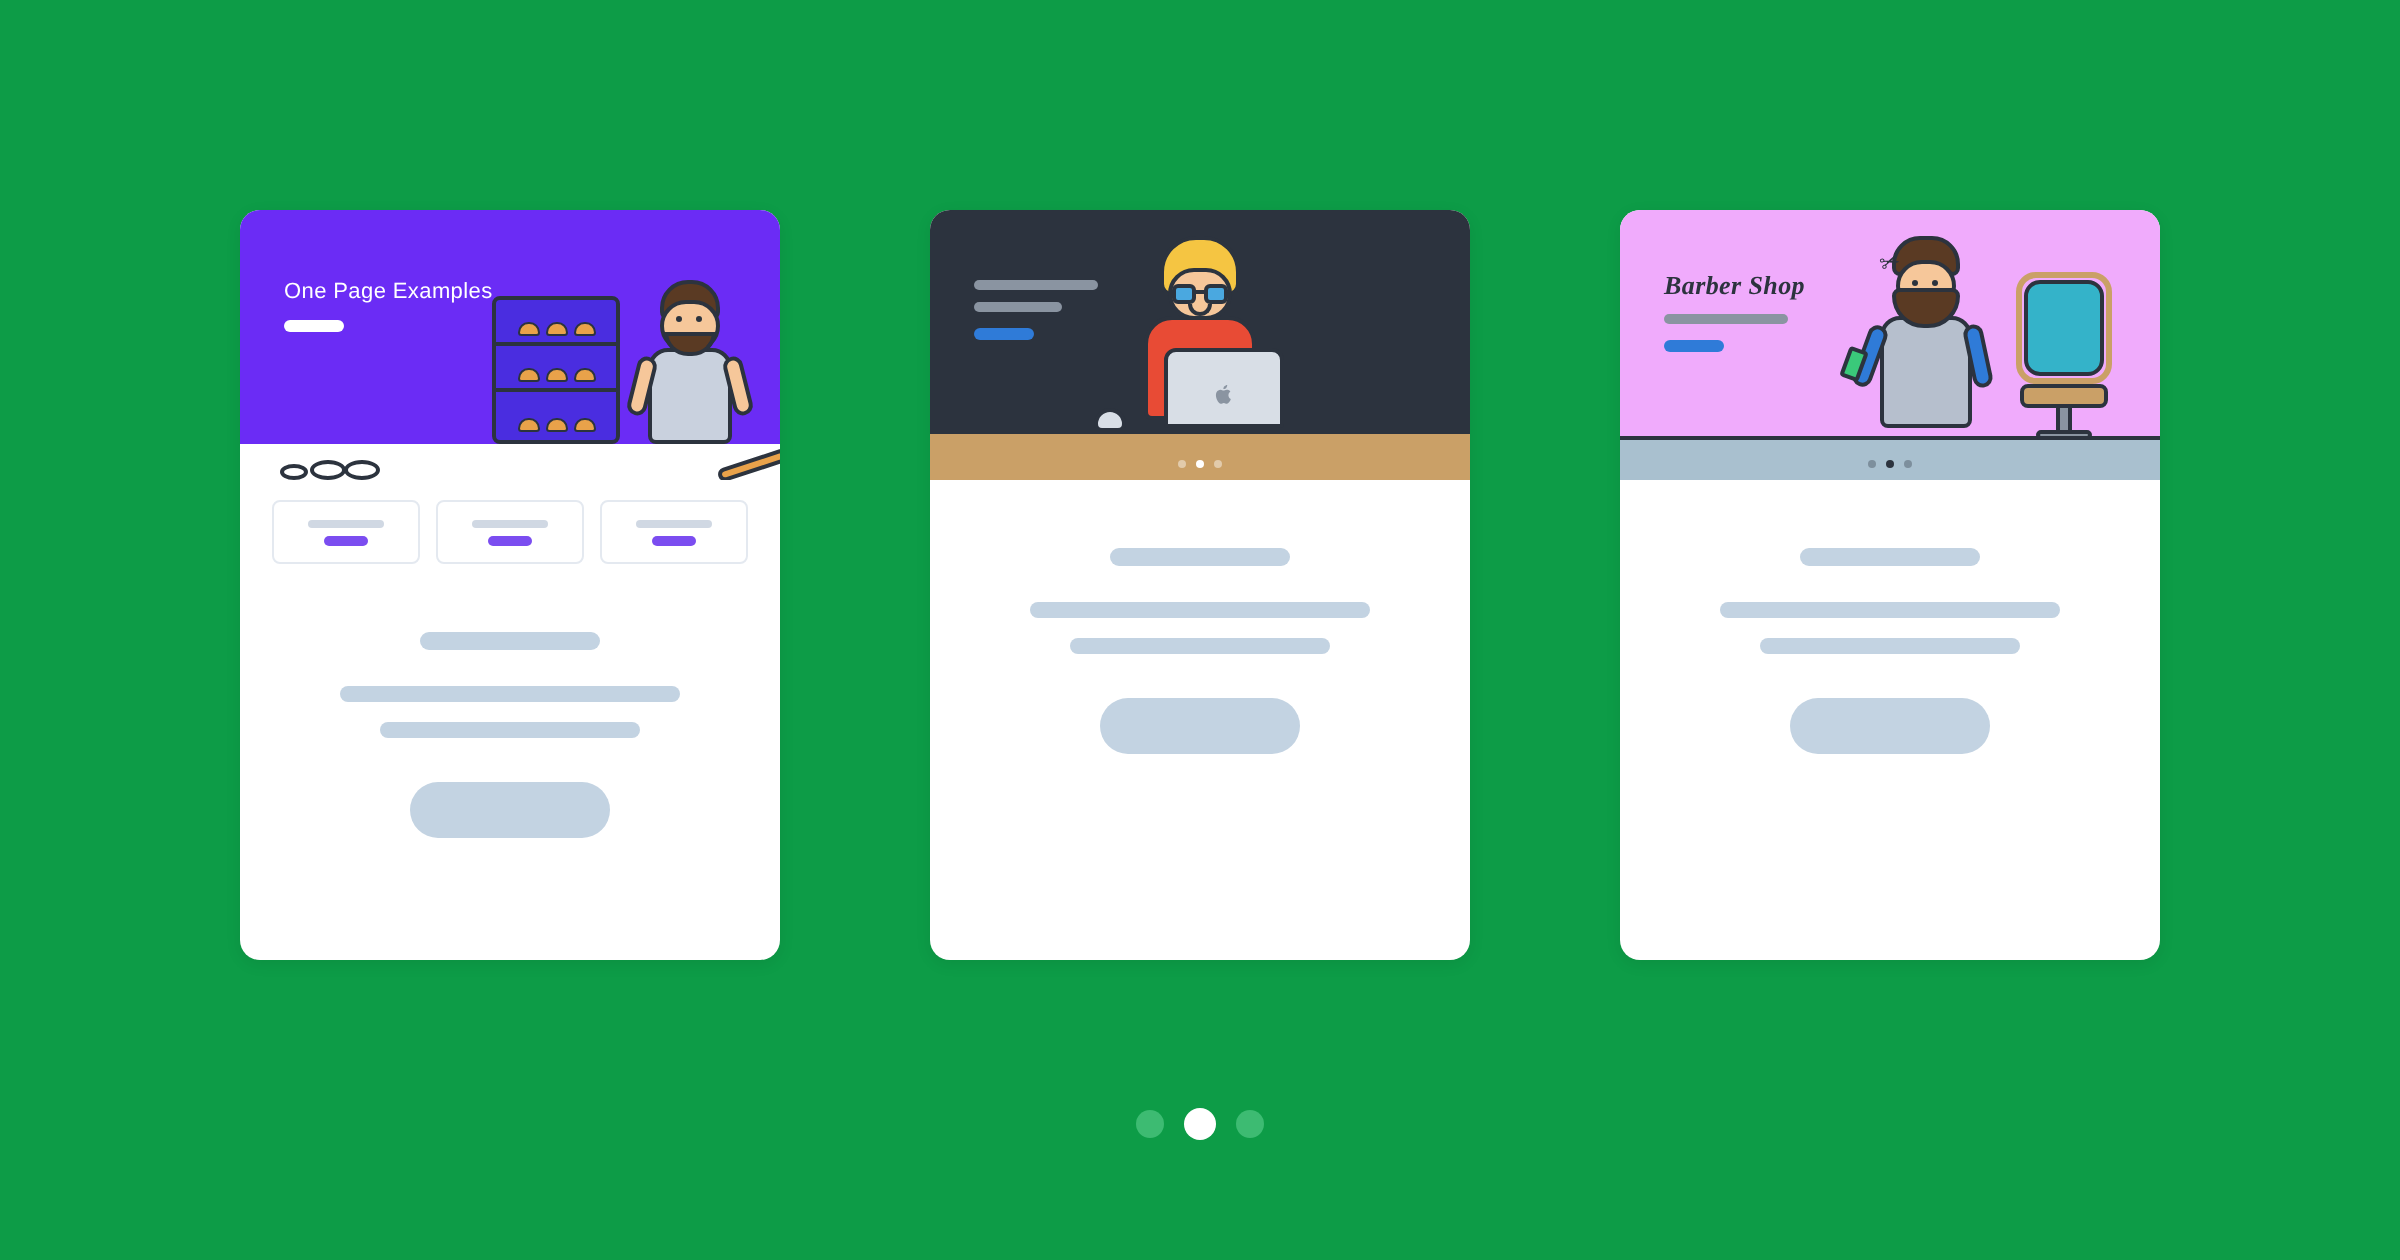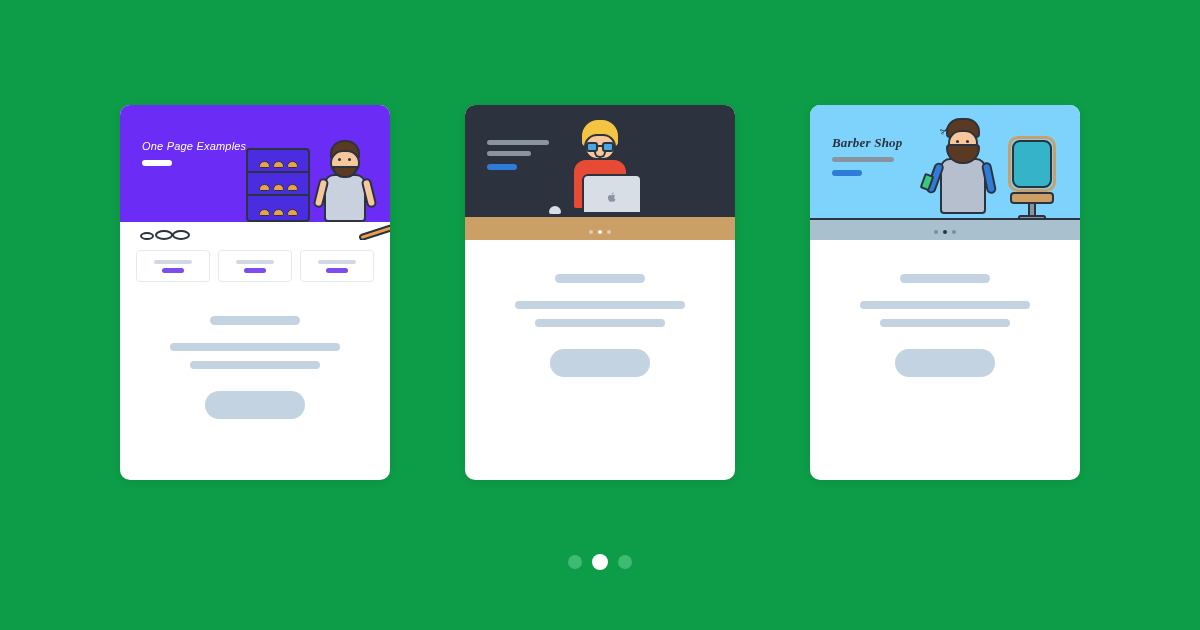--- a/index.html
+++ b/index.html
@@ -24,23 +24,23 @@
     width: 270px;
     height: 375px;
     background: #fff;
     border-radius: 10px;
     overflow: hidden;
     box-shadow: 0 2px 8px rgba(0,0,0,0.08);
     display: flex;
     flex-direction: column;
   }
   .hero { position: relative; height: 135px; overflow: hidden; }
-  .hero-purple { background: #6b2cf5; font-style: italic; }
+  .hero-purple { background: #6b2cf5; }
   .hero-dark   { background: #2c333e; }
-  .hero-pale   { background: #7dd3fc; }
+  .hero-pale   { background: #f0abfc; }
 
   
   .hero-text {
     position: absolute;
     top: 35px;
     left: 22px;
     z-index: 5;
   }
   .hero-title {
     color: #fff;

